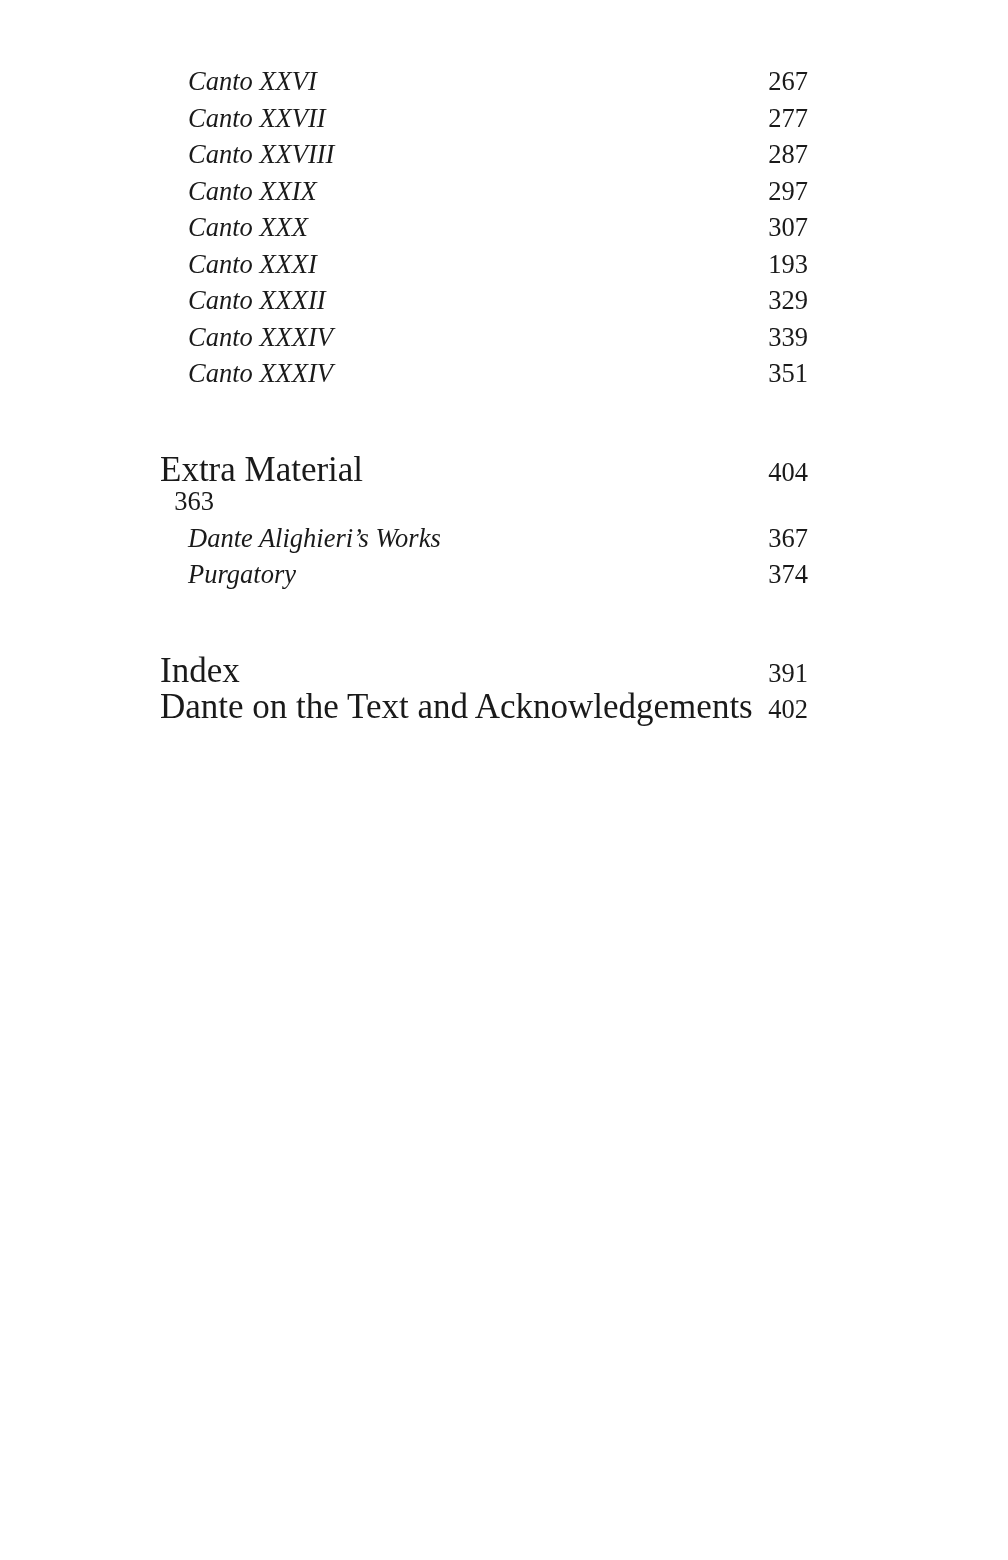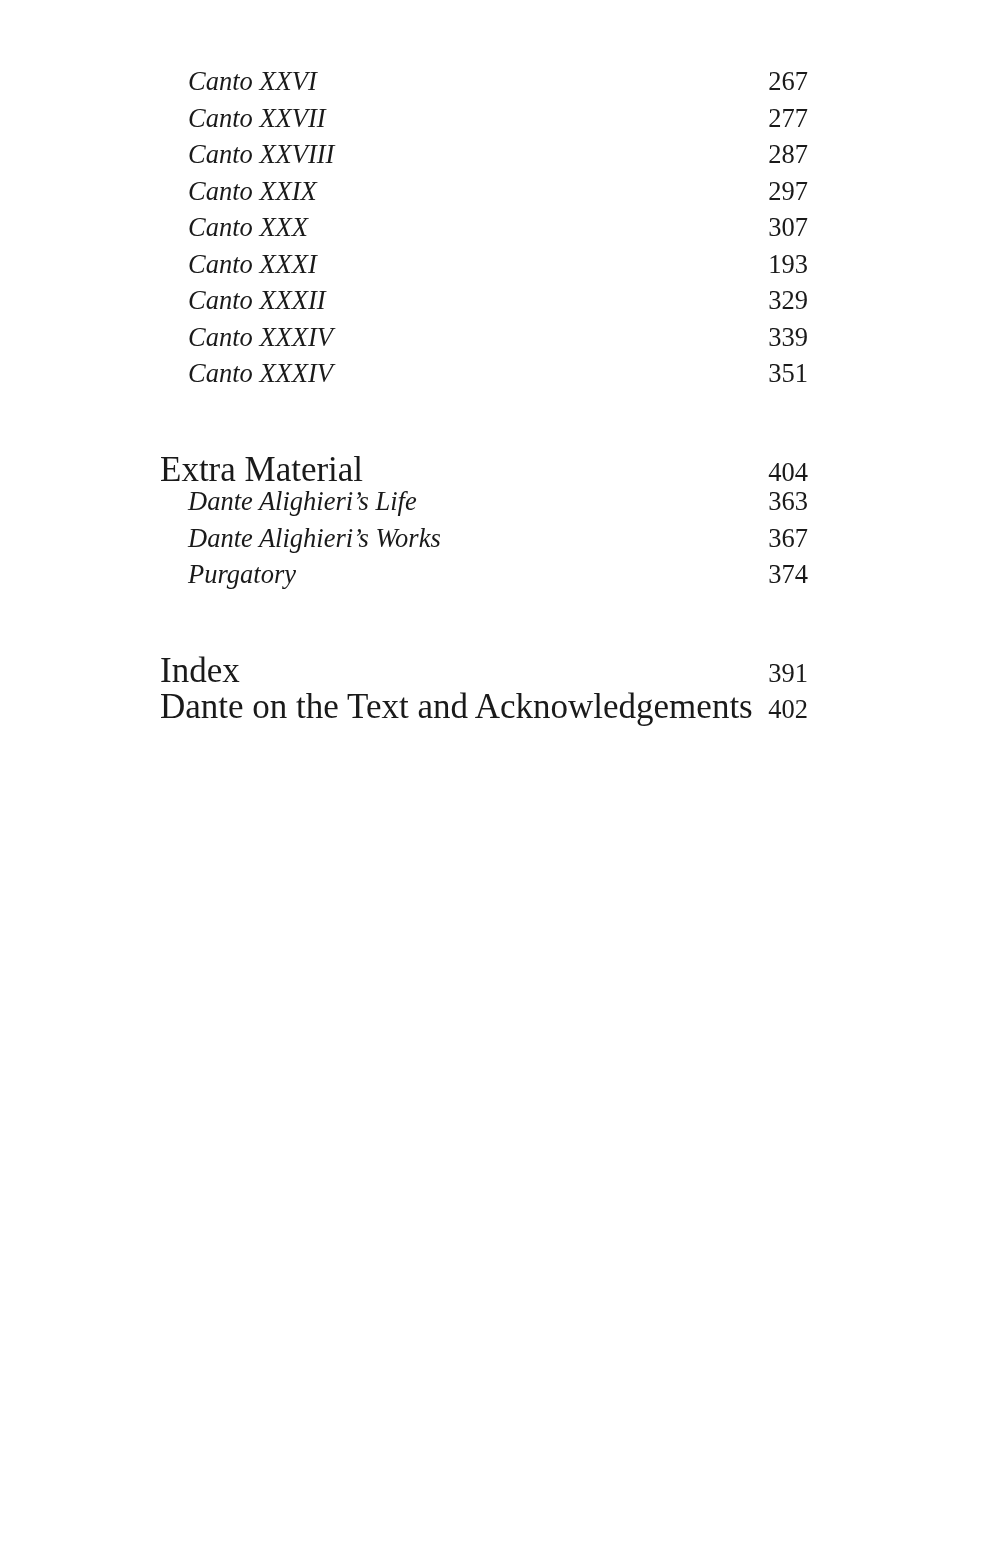--- a/index.html
+++ b/index.html
@@ -115,21 +115,20 @@
     </div>
 
     <div class="gap-block"></div>
 
     <div class="toc-group">
       <div class="toc-row lvl-main">
         <span class="title">Extra Material</span>
         <span class="page-no">404</span>
       </div>
       <div class="toc-row lvl-sub">
-        <span class="title">Dante Alighieri’s Life</span>
         <span class="page-no">363</span>
       </div>
       <div class="toc-row lvl-sub">
         <span class="title">Dante Alighieri’s Works</span>
         <span class="page-no">367</span>
       </div>
       <div class="toc-row lvl-sub">
         <span class="title">Purgatory</span>
         <span class="page-no">374</span>
       </div>

